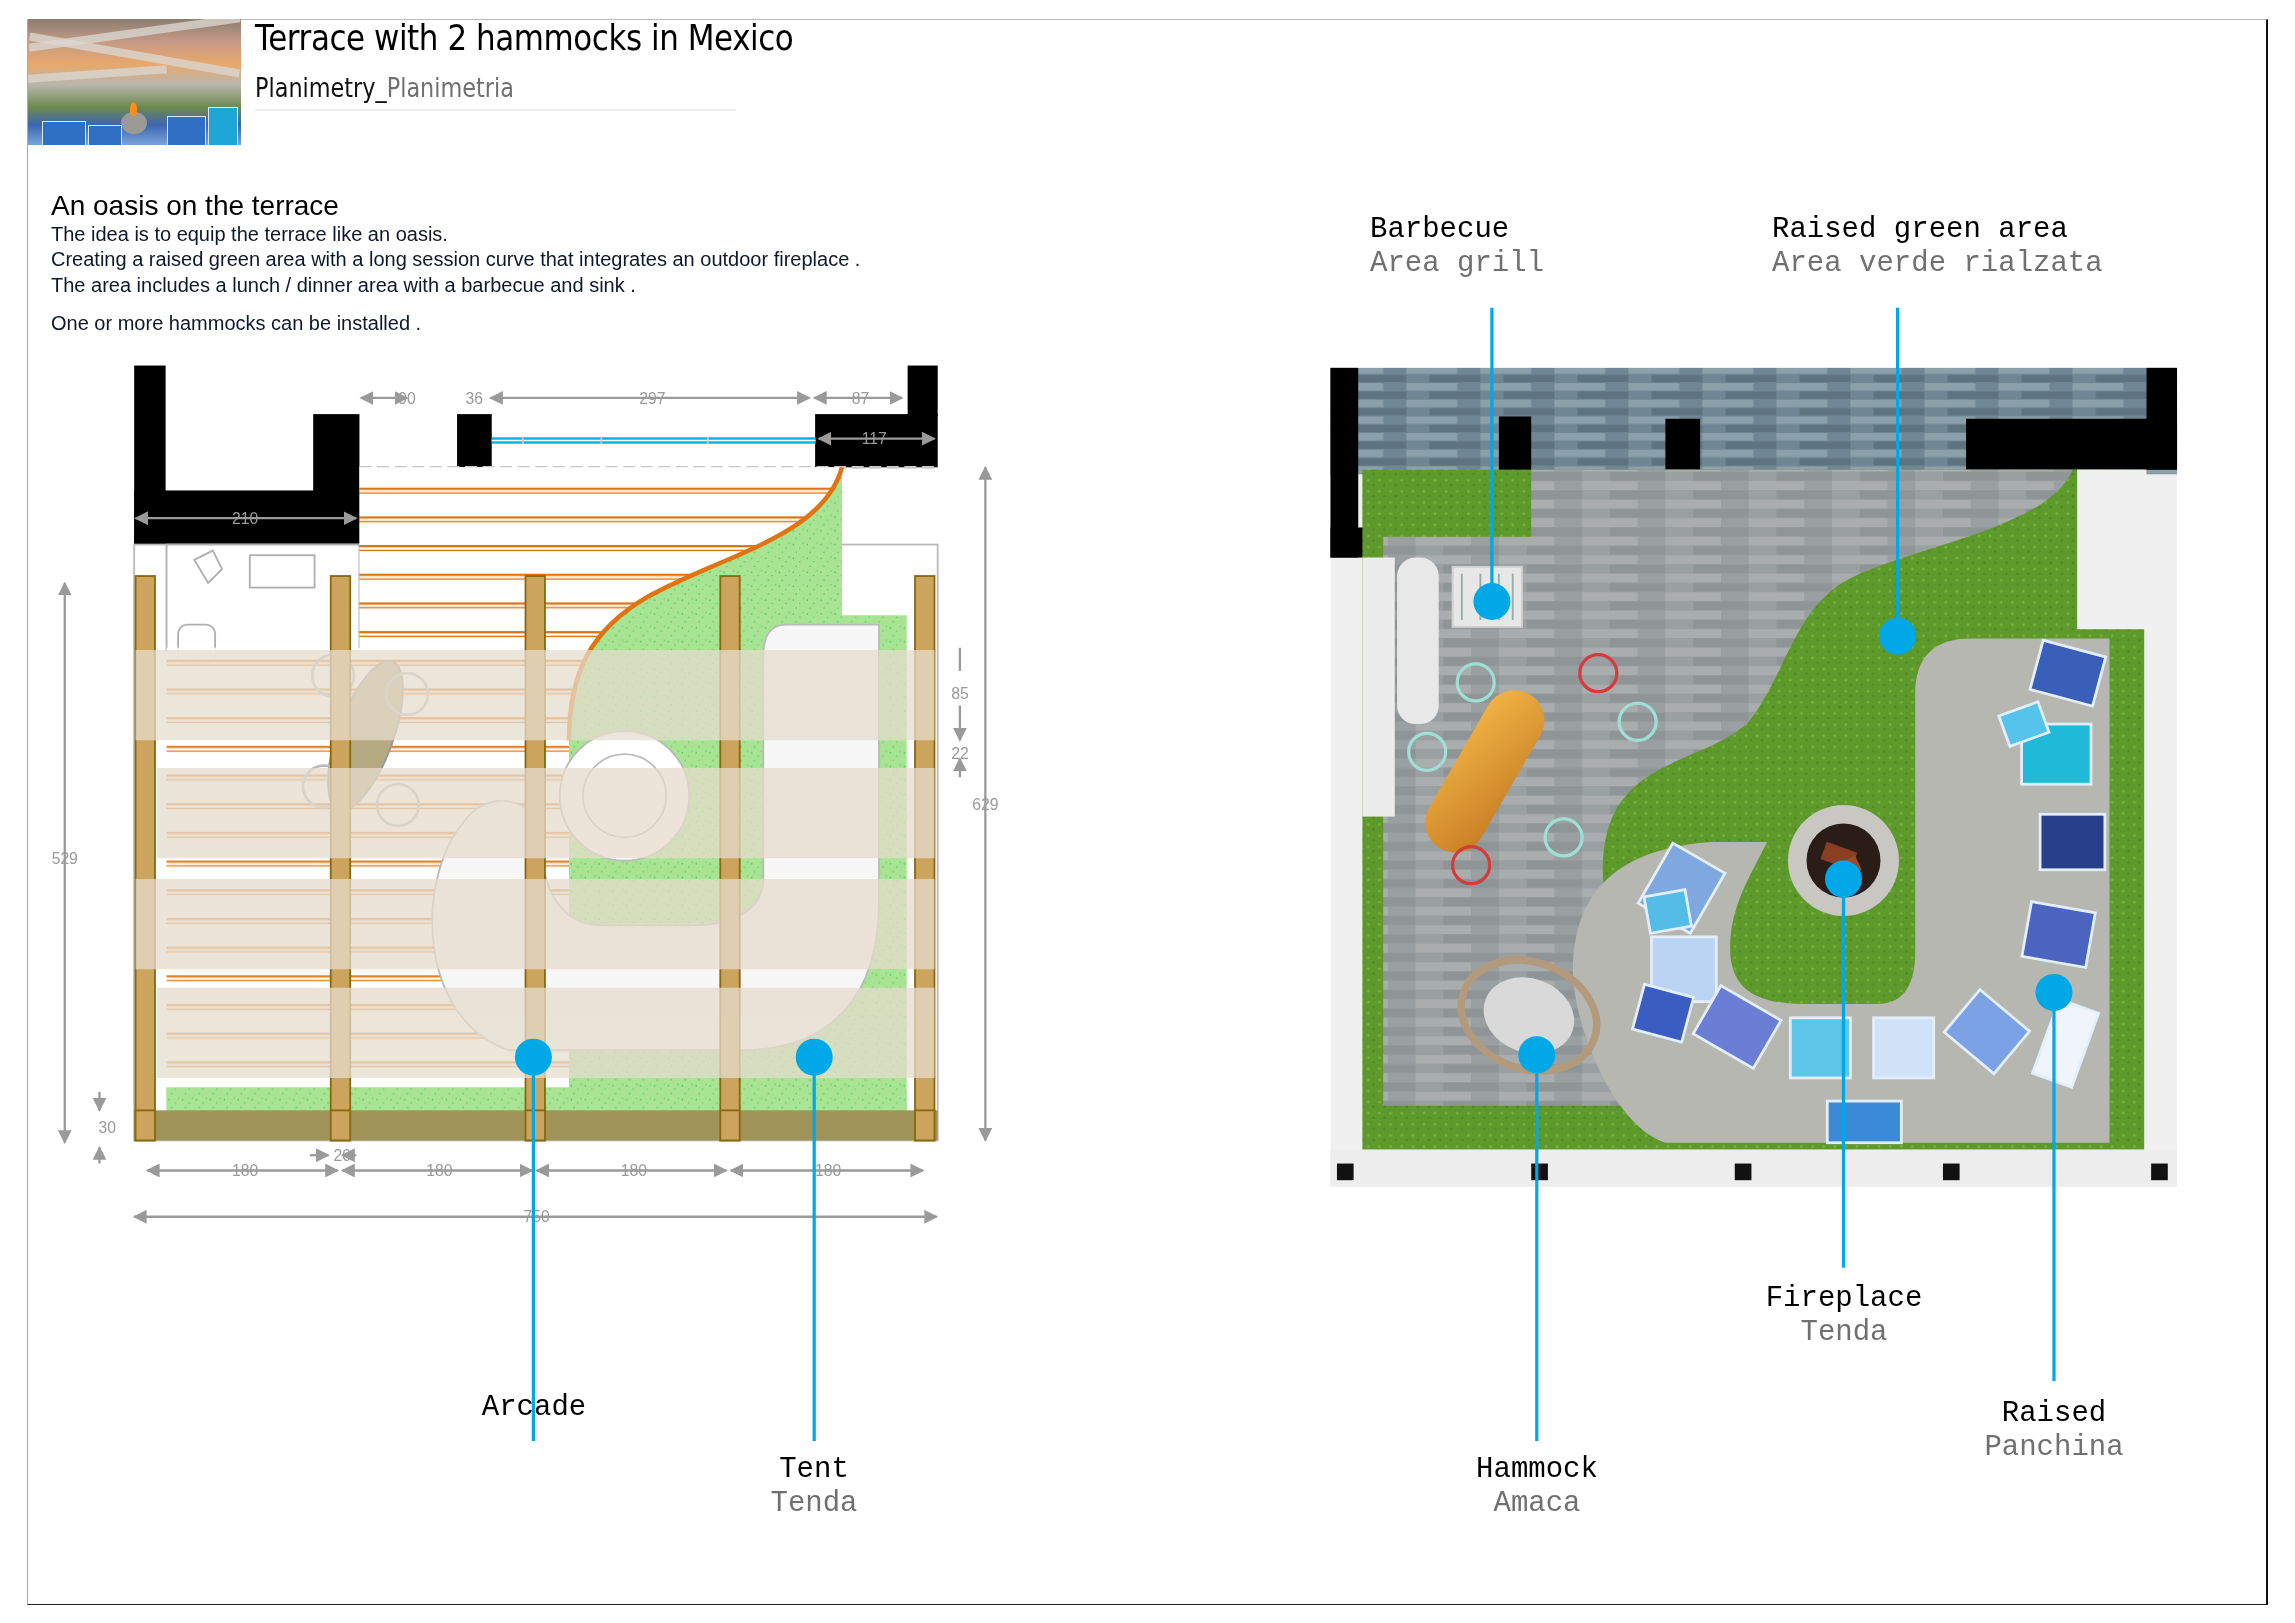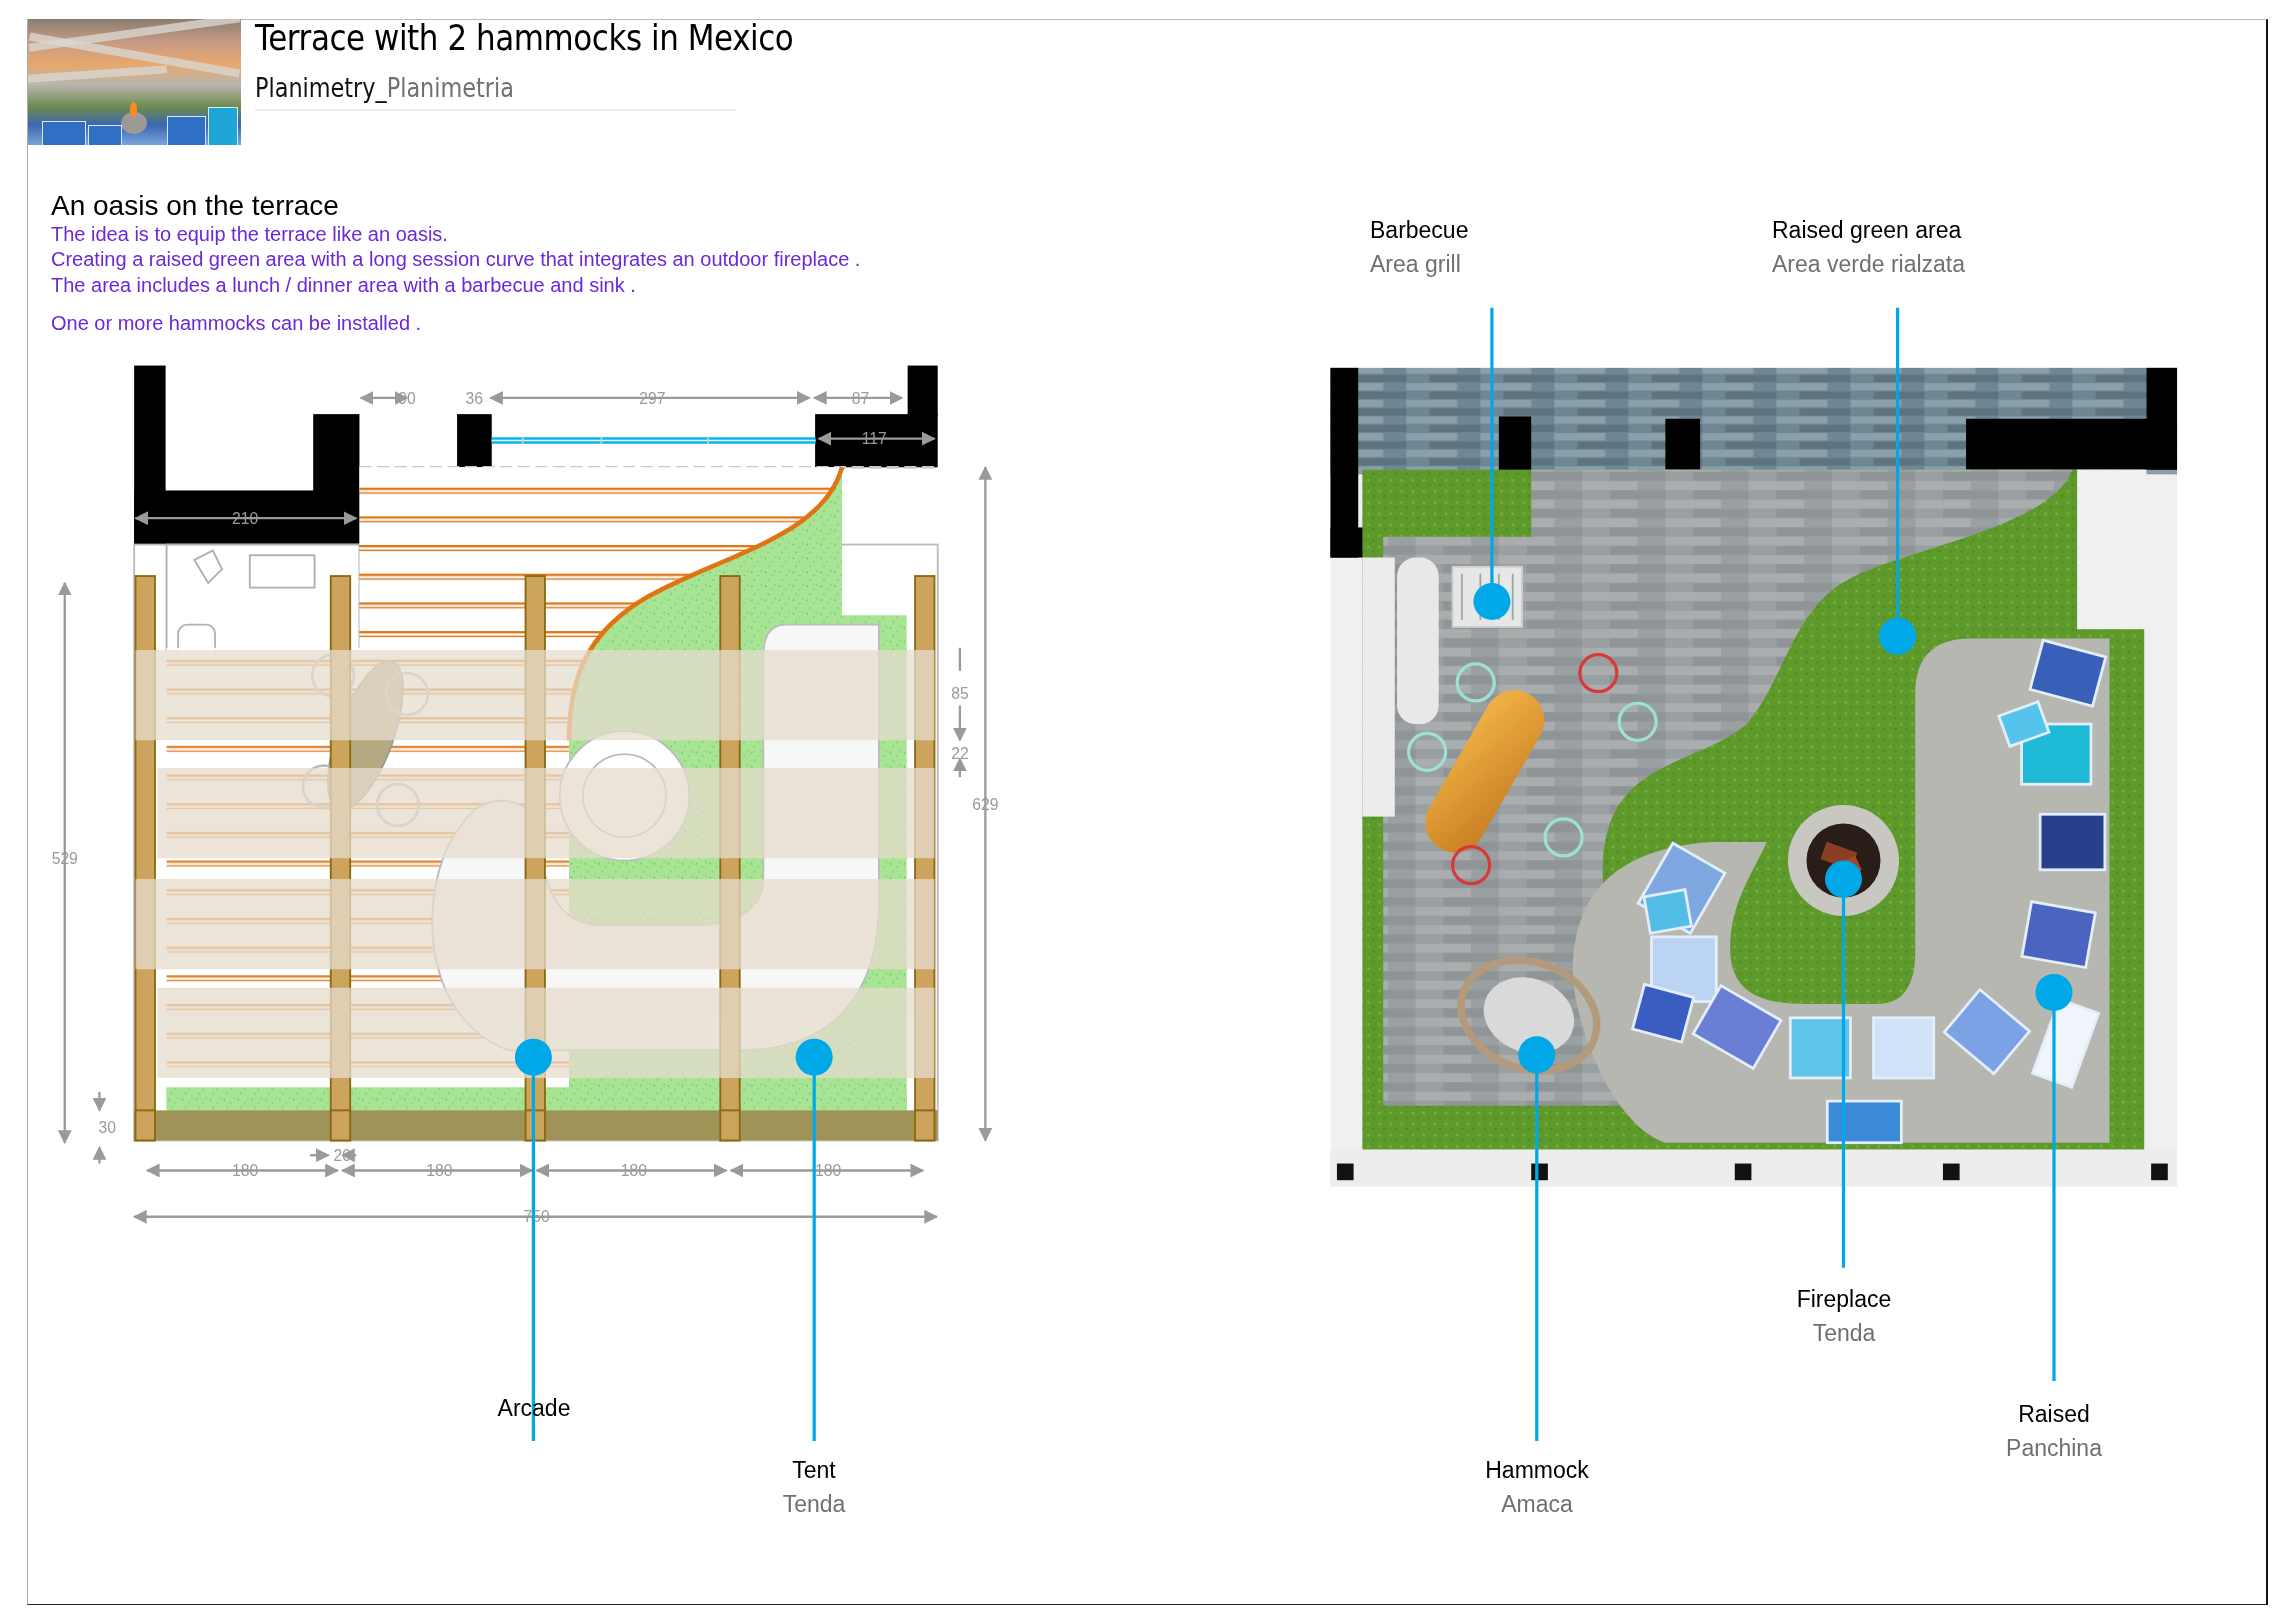--- a/index.html
+++ b/index.html
@@ -9,22 +9,22 @@
     background:linear-gradient(180deg,#8a7d70 0%,#c79a86 18%,#e7a86b 36%,#b9b6ad 52%,#6d8a4e 70%,#3c66b0 84%,#7aa4d9 100%);}
   .thumb .beam{position:absolute;height:8.3px;background:#d9d6cf;opacity:.8;}
   .thumb .cush{position:absolute;background:#2f6fc4;border:1.4px solid #dbe7f7;}
   .thumb .fire{position:absolute;left:93px;top:93px;width:26px;height:22px;border-radius:50%;background:#9b9a94;}
   .thumb .flame{position:absolute;left:102px;top:83px;width:7.4px;height:14px;border-radius:50% 50% 40% 40%;background:#ff8a1a;}
   .title{position:absolute;left:255px;top:16.7px;font-size:36px;color:#000;white-space:nowrap;font-family:"DejaVu Sans",sans-serif;transform:scaleX(.86);transform-origin:left top;letter-spacing:-0.5px;}
   .subtitle{position:absolute;left:255px;top:73px;font-size:26px;white-space:nowrap;font-family:"DejaVu Sans",sans-serif;transform:scaleX(.86);transform-origin:left top;}
   .subtitle .a{color:#111;} .subtitle .b{color:#707070;}
   .subrule{position:absolute;left:255px;top:109px;width:481px;height:1.9px;background:#ececec;}
   .intro-h{position:absolute;left:51px;top:190px;font-size:28px;color:#000;white-space:nowrap;}
-  .intro-p{position:absolute;left:51px;font-size:20px;color:#6d28d9;white-space:nowrap;}
-  .lbl{position:absolute;font-size:23px;white-space:nowrap;transform:translateX(-50%);text-align:center;}
+  .intro-p{position:absolute;left:51px;font-size:20px;color:#0f172a;white-space:nowrap;}
+  .lbl{position:absolute;font-size:29px;white-space:nowrap;transform:translateX(-50%);text-align:center;font-family:Liberation Mono, monospace;}
   .lbl .en{color:#000;display:block;line-height:34px;}
   .lbl .it{color:#707070;display:block;line-height:34px;}
   .lbl.left{transform:none;text-align:left;}
   svg{position:absolute;left:0;top:0;}
 </style>
 </head>
 <body>
 
 <div class="frame"></div>
 

